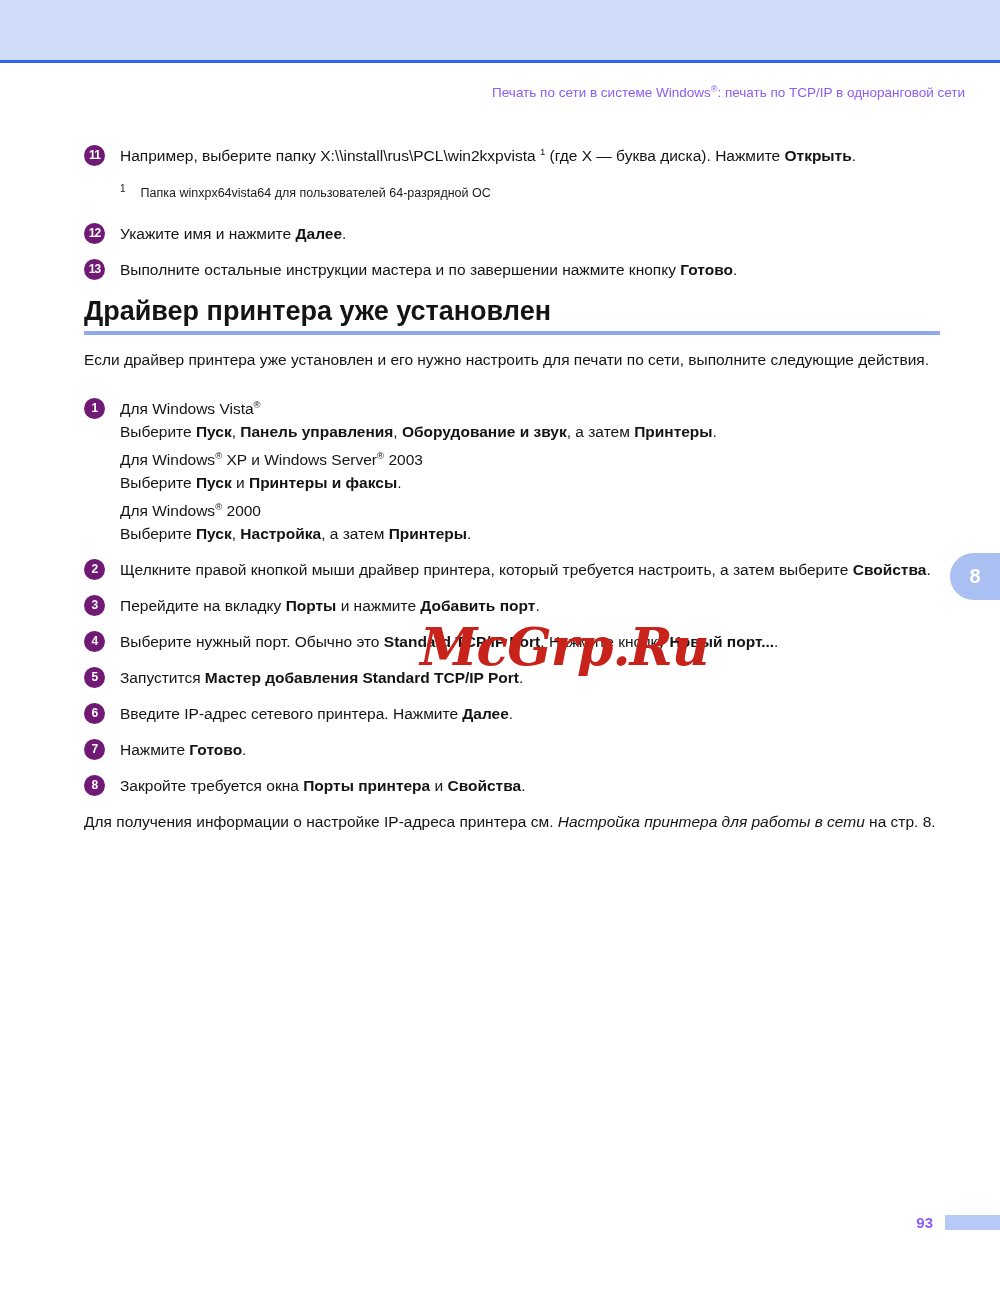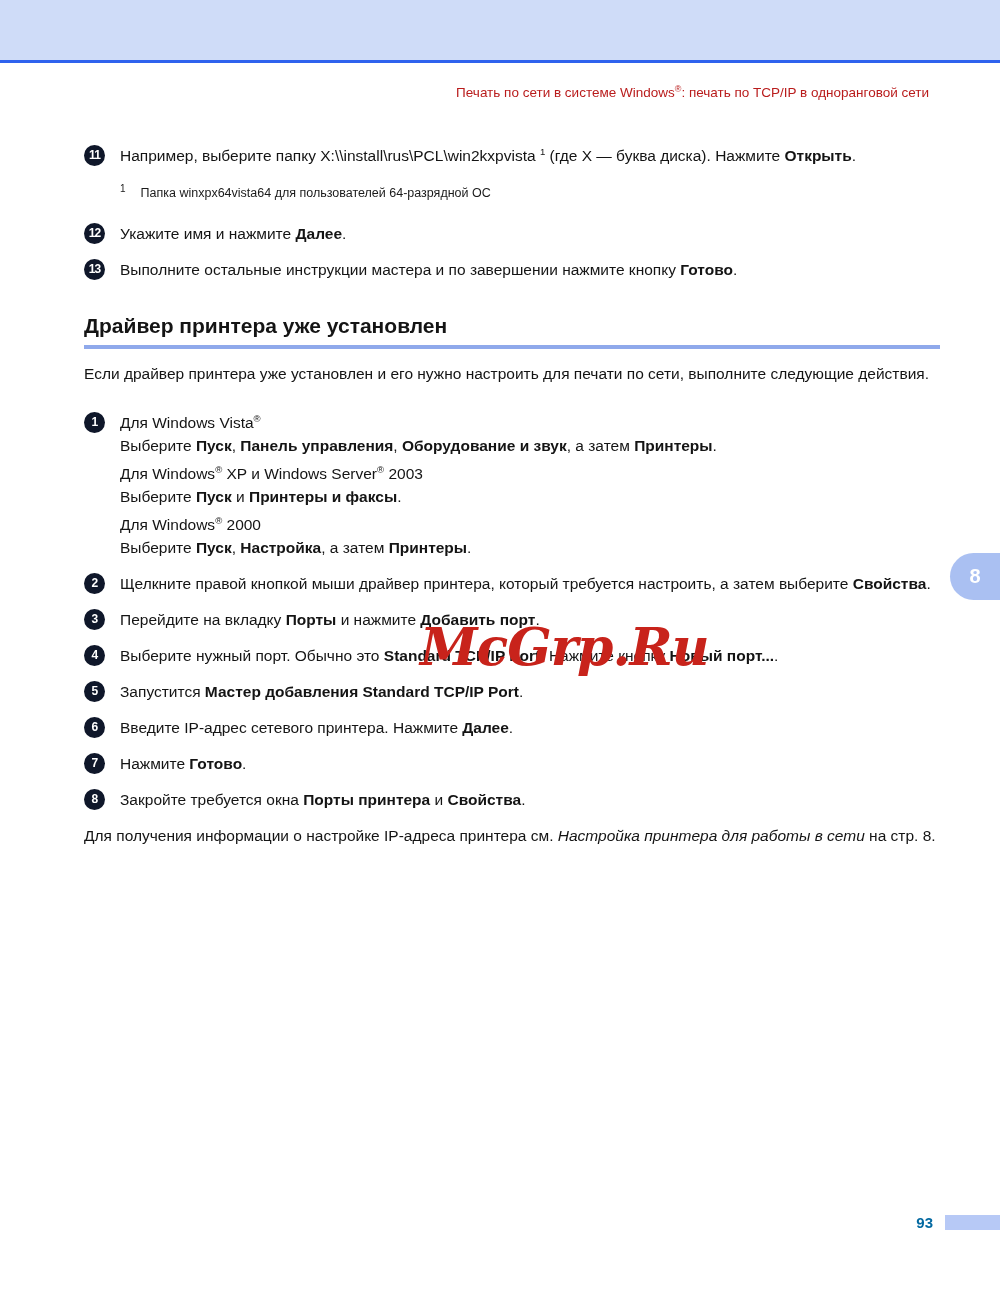--- a/index.html
+++ b/index.html
@@ -4,44 +4,44 @@
 <style>
   html,body{margin:0;padding:0;}
   body{
     width:1000px;height:1294px;position:relative;background:#ffffff;
     font-family:"Liberation Sans",sans-serif;color:#141414;overflow:hidden;
   }
   
   .band{height:60px;background:#cfdcf8;border-bottom:3px solid #2f62ee;}
   
   .running-header{
-    margin-top:20px;padding-right:71px;text-align:right;
-    font-size:13.5px;color:#b91c1c;line-height:19px;
+    margin-top:20px;padding-right:35px;text-align:right;
+    font-size:13.5px;color:#8b5cf6;line-height:19px;
   }
   .running-header sup{font-size:9px;}
   
   .content{padding:42px 60px 0 84px;font-size:15.5px;line-height:23px;}
   
   .step{display:flex;margin-bottom:13px;}
   .badge{
     flex:0 0 auto;width:21px;height:21px;border-radius:50%;
-    background:#0f172a;color:#ffffff;font-size:12px;font-weight:bold;
+    background:#701a75;color:#ffffff;font-size:12px;font-weight:bold;
     letter-spacing:-0.8px;display:inline-flex;align-items:center;justify-content:center;
     margin-top:1px;
   }
   .step-lines{margin-left:15px;flex:1;}
   .line{min-height:23px;}
   .line.gap{margin-top:5px;}
   sup{font-size:0.62em;vertical-align:super;line-height:0;}
   
   .footnote{margin:7px 0 20px 36px;font-size:12.5px;line-height:17px;color:#1a1a1a;}
   .fn-num{font-size:10px;vertical-align:super;margin-right:15px;}
   
   .sec-heading{
-    margin:32px 0 13px 0;font-size:21px;font-weight:bold;line-height:25px;
+    margin:18px 0 13px 0;font-size:27px;font-weight:bold;line-height:25px;
     padding-bottom:7px;border-bottom:4px solid #8fa9eb;
   }
   .intro{margin-bottom:26px;}
   
   .big-heading{margin:26px 0 14px 0;font-size:29px;font-weight:bold;line-height:33px;letter-spacing:-0.3px;}
   .body-para{line-height:24px;}
   
   .chapter-tab{
     position:absolute;top:553px;right:0;width:50px;height:47px;
     background:#aac0f2;border-radius:24px 0 0 24px;
@@ -50,21 +50,21 @@
   }
   
   .watermark{
     position:absolute;left:420px;top:616px;
     font-family:"DejaVu Serif",serif;font-style:italic;font-weight:bold;
     font-size:52px;color:#c8231b;letter-spacing:-1px;
     pointer-events:none;z-index:5;
   }
   
   .footer{position:absolute;top:1214px;right:0;display:flex;align-items:center;}
-  .page-num{font-size:15px;font-weight:bold;color:#0369a1;}
+  .page-num{font-size:15px;font-weight:bold;color:#8b5cf6;}
   .footer-bar{width:55px;height:15px;background:#b7c9f6;margin-left:12px;}
 </style>
 </head>
 <body>
 
 <div class="band"></div>
 
 <div class="running-header"><span>Печать по сети в системе Windows</span><sup>®</sup><span>: печать по TCP/IP в одноранговой сети</span></div>
 
 <div class="content">

